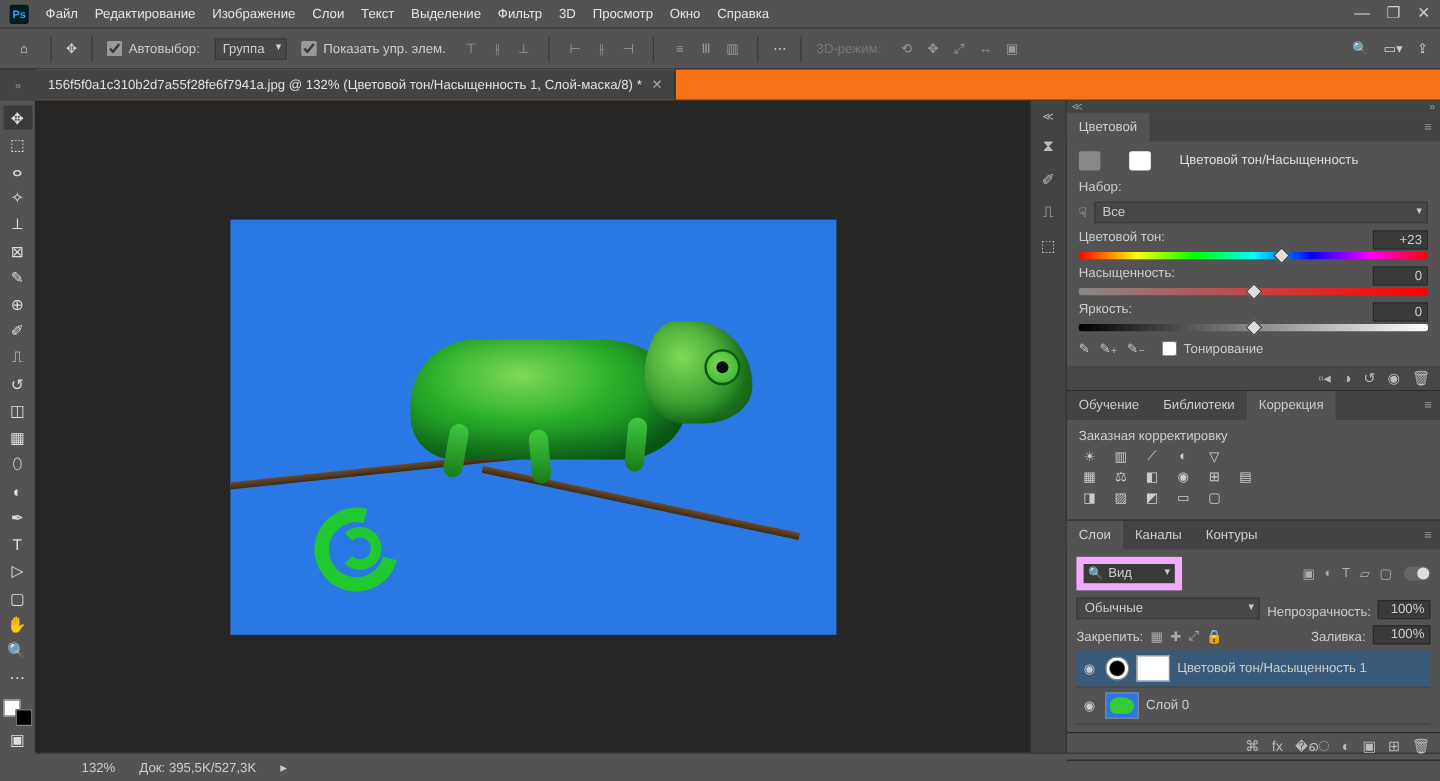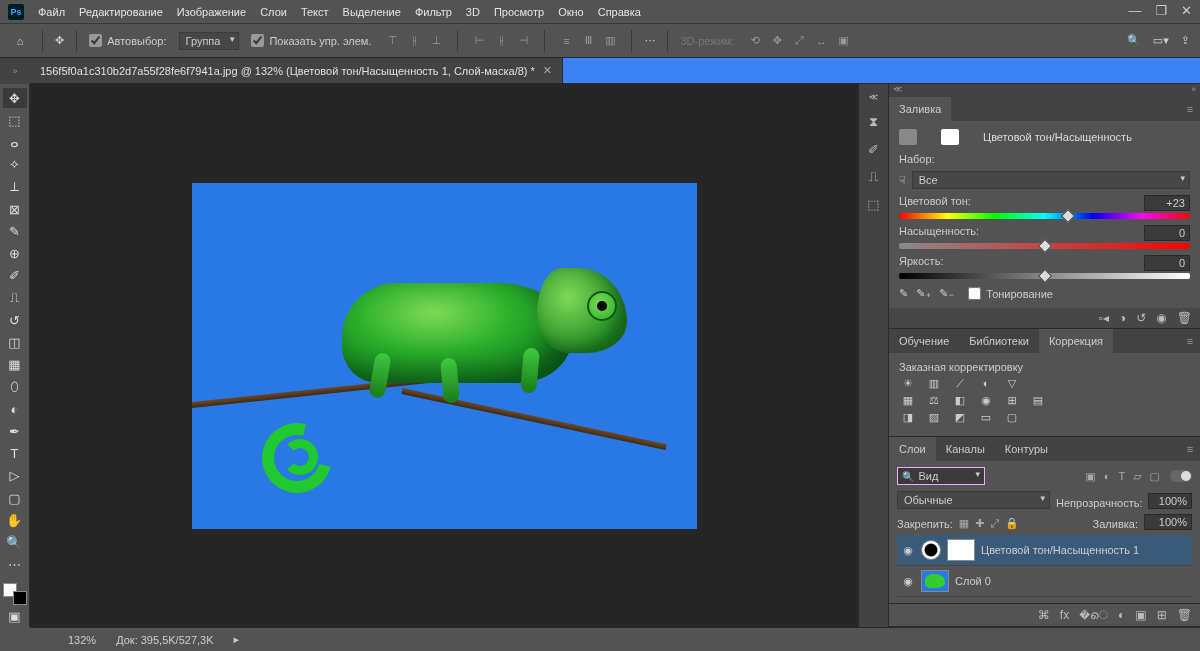--- a/index.html
+++ b/index.html
@@ -12,21 +12,21 @@
 .optionsbar { height: 34px; background: #535353; display: flex; align-items: center; padding: 0 10px; gap: 12px; border-bottom: 1px solid #2a2a2a; }
 .home-icon { width: 20px; height: 20px; display: flex; align-items: center; justify-content: center; cursor: pointer; }
 .vsep { width: 1px; height: 22px; background: #3a3a3a; }
 .check-wrap { display: flex; align-items: center; gap: 5px; }
 .check-wrap input { accent-color: #999; }
 .dropdown { background: #474747; border: 1px solid #3a3a3a; padding: 2px 18px 2px 6px; position: relative; font-size: 11px; }
 .dropdown::after { content: "▾"; position: absolute; right: 4px; top: 1px; font-size: 9px; }
 .align-icons { display: flex; gap: 4px; }
 .align-icons span { width: 18px; height: 18px; display: inline-flex; align-items: center; justify-content: center; color: #999; cursor: pointer; }
 .options-right { margin-left: auto; display: flex; gap: 12px; align-items: center; }
-.tabbar { height: 26px; background: #3b82f6; display: flex; align-items: stretch; border-bottom: 1px solid #2a2a2a; margin-left: 30px; }
+.tabbar { height: 26px; background: #f97316; display: flex; align-items: stretch; border-bottom: 1px solid #2a2a2a; margin-left: 30px; }
 .expand-left { position: absolute; left: 0; top: 58px; width: 30px; height: 26px; background: #434343; display: flex; align-items: center; justify-content: center; color: #999; font-size: 9px; }
 .doc-tab { background: #434343; padding: 0 10px; display: flex; align-items: center; gap: 8px; border-right: 1px solid #2a2a2a; font-size: 11px; color: #e0e0e0; }
 .doc-tab .close { color: #aaa; cursor: pointer; }
 .main { display: flex; height: 543px; }
 .toolbox { width: 30px; background: #535353; border-right: 1px solid #2a2a2a; display: flex; flex-direction: column; align-items: center; gap: 2px; padding-top: 4px; }
 .tool { width: 24px; height: 22px; display: flex; align-items: center; justify-content: center; color: #ddd; cursor: pointer; font-size: 13px; position: relative; }
 .tool.active { background: #3a3a3a; }
 .tool-colors { margin-top: 6px; position: relative; width: 24px; height: 24px; }
 .fg-swatch { position: absolute; width: 14px; height: 14px; background: #fff; border: 1px solid #888; left: 0; top: 0; }
 .bg-swatch { position: absolute; width: 14px; height: 14px; background: #000; border: 1px solid #888; right: 0; bottom: 0; }
@@ -71,21 +71,21 @@
 .light-track { background: linear-gradient(90deg, #000, #888, #fff); }
 .slider-thumb { position: absolute; top: -2px; width: 10px; height: 10px; background: #ddd; border: 1px solid #333; transform: translateX(-50%) rotate(45deg); }
 .eyedroppers { display: flex; gap: 8px; align-items: center; margin-top: 8px; }
 .eyedroppers .check-wrap { margin-left: 6px; }
 .panel-footer { display: flex; justify-content: flex-end; gap: 10px; padding: 3px 8px; background: #474747; color: #bbb; }
 .panel-footer span { cursor: pointer; font-size: 12px; }
 .adjust-grid { display: flex; gap: 8px; margin: 4px 0; color: #ccc; }
 .adjust-grid span { width: 18px; text-align: center; cursor: pointer; }
 .layers-body { padding: 6px 8px; font-size: 11px; }
 .search-line { display: flex; align-items: center; gap: 6px; margin-bottom: 6px; }
-.search-box { background: #3a3a3a; border: 1px solid #f0abfc; padding: 2px 4px; display: flex; align-items: center; gap: 4px; width: 88px; }
+.search-box { background: #3a3a3a; border: 6px solid #f0abfc; padding: 2px 4px; display: flex; align-items: center; gap: 4px; width: 88px; }
 .search-box::before { content: "🔍"; font-size: 10px; }
 .filter-icons { display: flex; gap: 8px; margin-left: auto; color: #aaa; }
 .blend-row, .lock-row { display: flex; align-items: flex-end; gap: 6px; margin-bottom: 5px; }
 .blend-row .dropdown { width: 170px; }
 .num-box { background: #3a3a3a; border: 1px solid #2a2a2a; padding: 1px 4px; width: 48px; text-align: right; }
 .lock-icons { display: flex; gap: 6px; color: #aaa; }
 .layer { display: flex; align-items: center; gap: 6px; padding: 4px; border-bottom: 1px solid #444; }
 .layer.sel { background: #3a5a7a; }
 .vis { width: 14px; text-align: center; cursor: pointer; }
 .thumb { width: 28px; height: 22px; border: 1px solid #888; background: #888; display: inline-block; }
@@ -237,21 +237,21 @@
   </div>
 
   <div class="panels">
     <div class="panel-collapse-top">
         <span>≪</span>
         <span>»</span>
       </div>
 
     <div class="panel">
       <div class="panel-tabs">
-        <div class="panel-tab active">Заливка</div>
+        <div class="panel-tab active">Цветовой</div>
         <div class="panel-flyout">≡</div>
       </div>
       <div class="panel-body">
         <div class="prop-header">
           <span class="prop-icon"></span>
           <span class="prop-icon" style="background:#fff"></span>
           <span>Цветовой тон/Насыщенность</span>
         </div>
         <div class="row">
           <label>Набор:</label>

